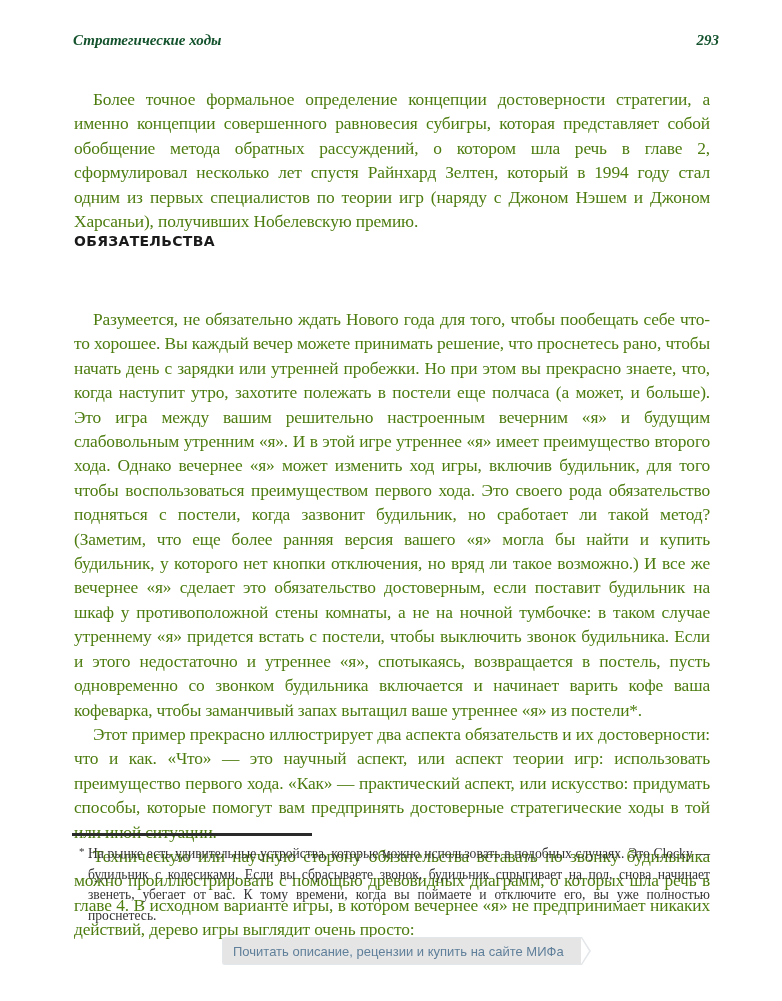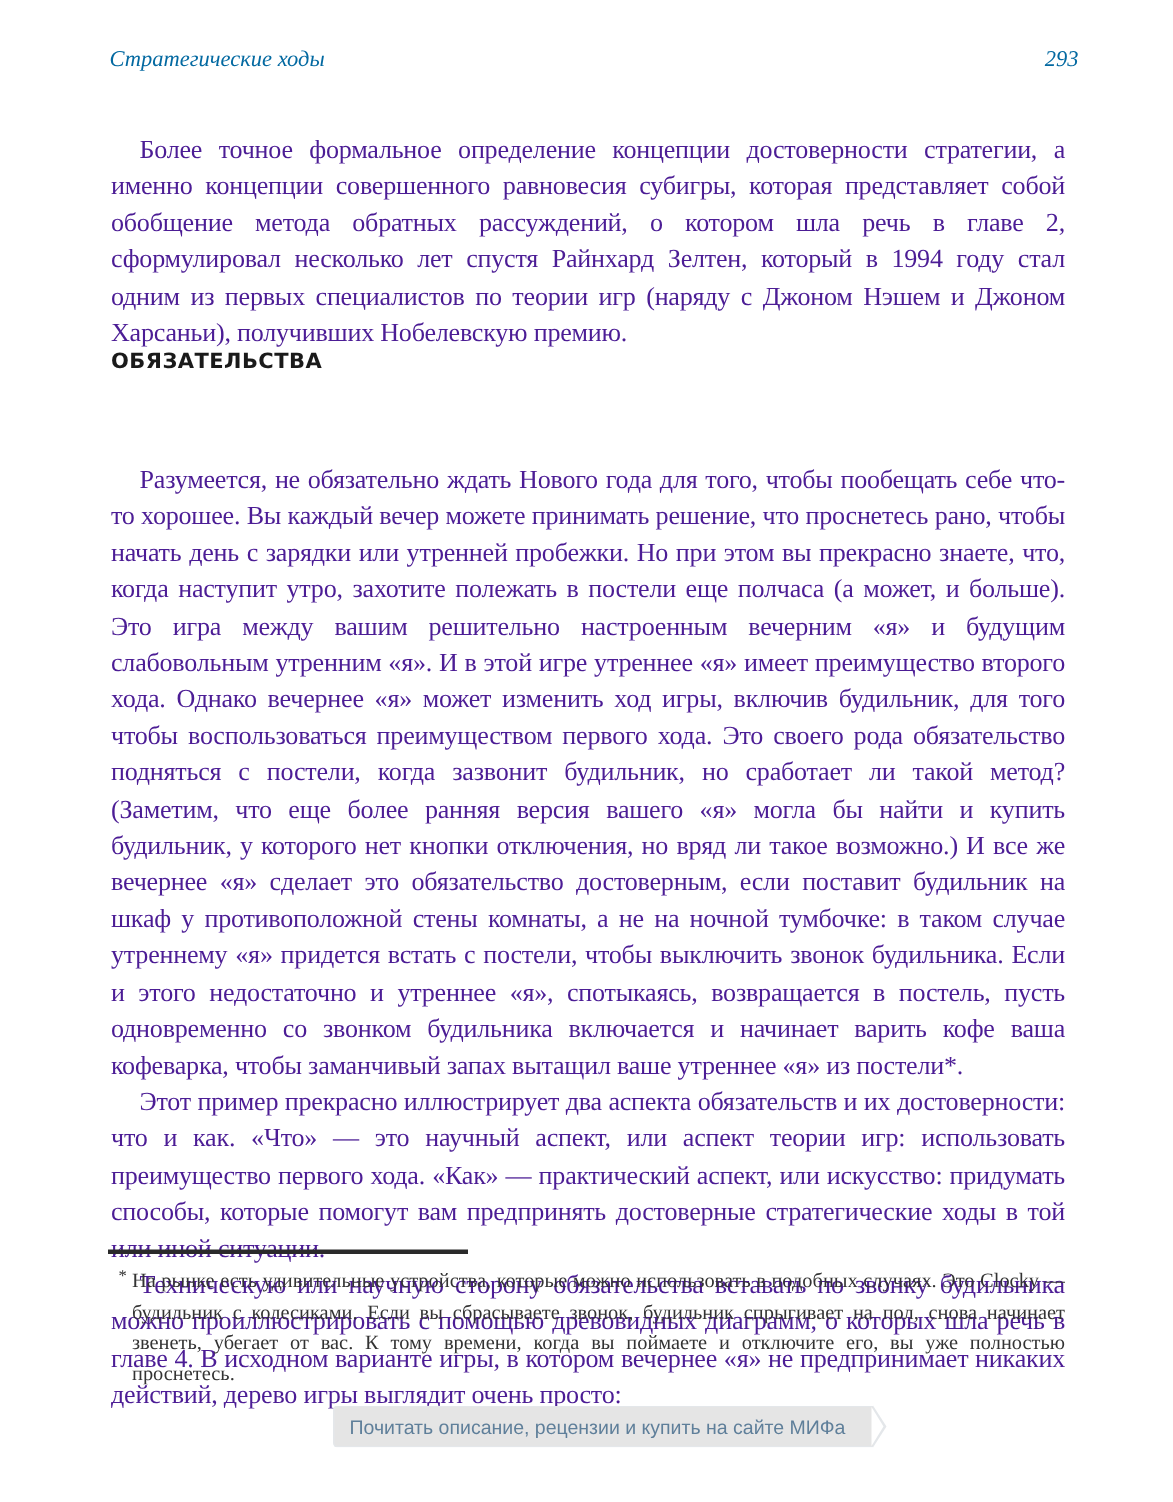--- a/index.html
+++ b/index.html
@@ -16,33 +16,34 @@
       font-family: "Liberation Serif", "DejaVu Serif", serif;
     }
     .running-head {
       position: absolute;
       top: 32px;
       left: 73px;
       right: 63px;
       height: 22px;
       font-style: italic;
       font-size: 15px;
-      color: #0369a1;
+      color: #14532d;
+      font-weight: bold;
     }
     .running-head .title { position: absolute; left: 0; top: 0; }
     .running-head .page-num { position: absolute; right: 0; top: 0; }
 
     .body-text {
       position: absolute;
       left: 74px;
       width: 636px;
       font-size: 17.4px;
       line-height: 24.4px;
       text-align: justify;
-      color: #4c1d95;
+      color: #4d7c0f;
       letter-spacing: -0.15px;
     }
     .body-text p {
       margin: 0;
       text-indent: 19px;
     }
     #intro { top: 87px; }
     #section-body { top: 307px; }
 
     .section-heading {

